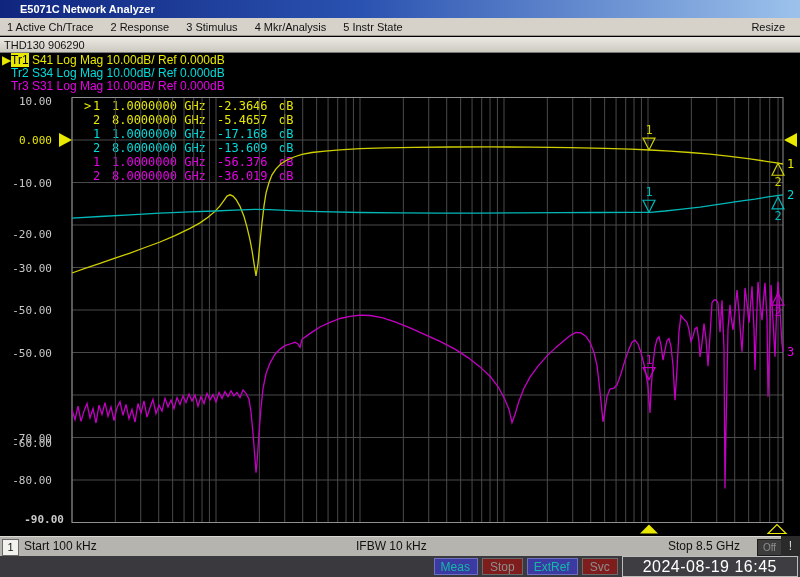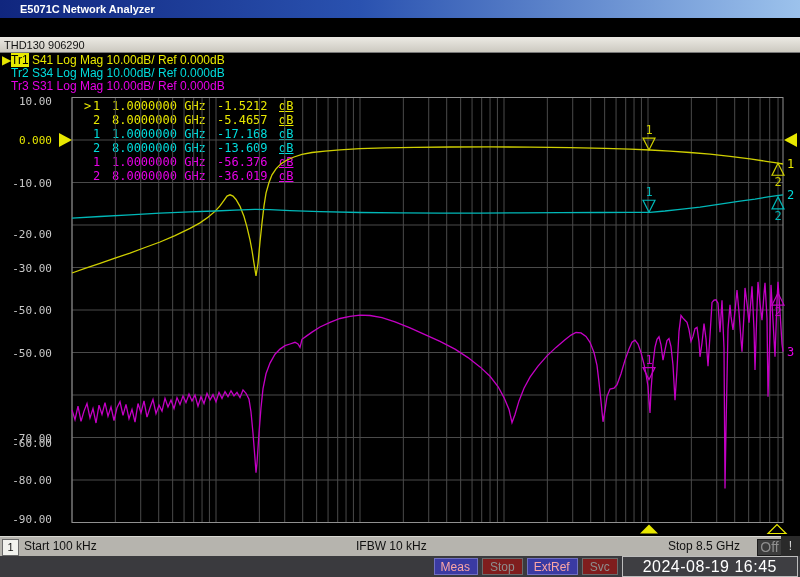--- a/index.html
+++ b/index.html
@@ -24,88 +24,96 @@
   .tr-label-hl{background:#e8e800;color:#000;}
   
   #marker-readout{position:absolute;left:84px;top:99px;font-family:"DejaVu Sans Mono",monospace;
     font-size:12px;line-height:14px;}
   .mk-row{height:14px;white-space:pre;}
   .mk-sel{display:inline-block;width:9px;}
   .mk-num{display:inline-block;width:12px;}
   .mk-freq{display:inline-block;width:72px;text-align:right;}
   .mk-funit{display:inline-block;width:36px;text-align:center;}
   .mk-val{display:inline-block;width:62px;text-align:left;padding-left:4px;}
-  .mk-vunit{display:inline-block;width:22px;text-decoration:underline;}
+  .mk-vunit{display:inline-block;width:22px;}
   
   .y-label{position:absolute;width:50px;text-align:right;font-family:"DejaVu Sans Mono",monospace;
     font-size:11px;color:#c8c8c8;}
   
   #chart-svg{position:absolute;left:0;top:0;}
   #chart-svg line.grid{stroke:#4a4a4a;stroke-width:1;}
   #chart-svg rect.grid-border{stroke:#909090;stroke-width:1;fill:none;}
   #chart-svg text{font-family:"DejaVu Sans Mono",monospace;font-size:12px;}
   
   #channel-bar{position:absolute;left:0;top:536px;width:781px;height:20px;background:#b6b4ae;
     border-top:1px solid #d8d8d2;font-size:12px;color:#111;box-sizing:border-box;}
   #channel-num{position:absolute;left:2px;top:2px;width:15px;height:15px;background:#f2f2ee;
     border:1px solid #6a6a6a;text-align:center;line-height:15px;font-size:11px;}
   #start-label{position:absolute;left:24px;top:2px;}
   #ifbw-label{position:absolute;left:356px;top:2px;}
   #stop-label{position:absolute;left:668px;top:2px;}
   #off-button{position:absolute;left:757px;top:2px;width:23px;height:15px;background:#3c3c3c;
-    border:1px solid #1c1c1c;color:#8e8e8e;font-size:14px;text-align:center;line-height:15px;}
+    border:1px solid #1c1c1c;color:#8e8e8e;font-size:10px;text-align:center;line-height:15px;}
   #alert-area{position:absolute;left:781px;top:536px;width:19px;height:20px;background:#2a2a2a;
     color:#d8d8d8;font-size:12px;text-align:center;line-height:20px;}
   
   #status-bar{position:absolute;left:0;top:556px;width:800px;height:21px;background:#3a3a3e;
     display:flex;align-items:center;justify-content:flex-end;gap:4px;padding-right:2px;box-sizing:border-box;}
   .status-seg{height:17px;line-height:17px;text-align:center;font-size:12px;padding:0 7px;
     border:1px solid #6a6a6a;box-sizing:border-box;}
-  .seg-blue{background:#3a3aa2;color:#fca5a5;border-color:#7070c0;padding-left:6px;}
+  .seg-blue{background:#3a3aa2;color:#14b8a6;border-color:#7070c0;padding-left:6px;}
   .seg-dim{background:#7f1d1d;color:#8e8e8e;border-color:#6a6a6a;}
   #status-datetime{height:19px;line-height:19px;background:#3e3e42;color:#fff;font-size:16px;
     border:1px solid #bcbcbc;padding:0 20px;letter-spacing:0.5px;}
 </style>
 </head>
 <body>
 
 <div id="screen">
 
   <div id="title-bar">
     <span>E5071C Network Analyzer</span>
   </div>
 
+  <div id="menu-bar">
+    <span class="menu-item">1 Active Ch/Trace</span>
+    <span class="menu-item">2 Response</span>
+    <span class="menu-item">3 Stimulus</span>
+    <span class="menu-item">4 Mkr/Analysis</span>
+    <span class="menu-item">5 Instr State</span>
+    <span class="menu-item" id="resize-item">Resize</span>
+  </div>
 
   <div id="header-bar">
     <span>THD130 906290</span>
   </div>
 
   <div id="trace-defs"><div class="trace-row"><span class="tr-arrow" style="color: rgb(232, 232, 0);">▶</span><span class="tr-label-hl">Tr1</span><span style="color: rgb(232, 232, 0);"> S41 Log Mag 10.00dB/ Ref 0.000dB</span></div><div class="trace-row"><span class="tr-arrow" style="color: rgb(0, 220, 220);"> </span><span style="color: rgb(0, 220, 220);">Tr2</span><span style="color: rgb(0, 220, 220);"> S34 Log Mag 10.00dB/ Ref 0.000dB</span></div><div class="trace-row"><span class="tr-arrow" style="color: rgb(232, 0, 232);"> </span><span style="color: rgb(232, 0, 232);">Tr3</span><span style="color: rgb(232, 0, 232);"> S31 Log Mag 10.00dB/ Ref 0.000dB</span></div></div>
 
   <div id="marker-readout">
-      <div class="mk-row" style="color: rgb(232, 232, 0);"><span class="mk-sel">&gt;</span><span class="mk-num">1</span><span class="mk-freq">1.0000000</span><span class="mk-funit">GHz</span><span class="mk-val">-1.5212</span><span class="mk-vunit">dB</span></div>
+      <div class="mk-row" style="color: rgb(232, 232, 0);"><span class="mk-sel">&gt;</span><span class="mk-num">1</span><span class="mk-freq">1.0000000</span><span class="mk-funit">GHz</span><span class="mk-val">-2.3646</span><span class="mk-vunit">dB</span></div>
       <div class="mk-row" style="color: rgb(232, 232, 0);"><span class="mk-sel"></span><span class="mk-num">2</span><span class="mk-freq">8.0000000</span><span class="mk-funit">GHz</span><span class="mk-val">-5.4657</span><span class="mk-vunit">dB</span></div>
       <div class="mk-row" style="color: rgb(0, 220, 220);"><span class="mk-sel"></span><span class="mk-num">1</span><span class="mk-freq">1.0000000</span><span class="mk-funit">GHz</span><span class="mk-val">-17.168</span><span class="mk-vunit">dB</span></div>
       <div class="mk-row" style="color: rgb(0, 220, 220);"><span class="mk-sel"></span><span class="mk-num">2</span><span class="mk-freq">8.0000000</span><span class="mk-funit">GHz</span><span class="mk-val">-13.609</span><span class="mk-vunit">dB</span></div>
       <div class="mk-row" style="color: rgb(232, 0, 232);"><span class="mk-sel"></span><span class="mk-num">1</span><span class="mk-freq">1.0000000</span><span class="mk-funit">GHz</span><span class="mk-val">-56.376</span><span class="mk-vunit">dB</span></div>
       <div class="mk-row" style="color: rgb(232, 0, 232);"><span class="mk-sel"></span><span class="mk-num">2</span><span class="mk-freq">8.0000000</span><span class="mk-funit">GHz</span><span class="mk-val">-36.019</span><span class="mk-vunit">dB</span></div>
     </div>
 
   <div id="y-axis-labels">
       <div class="y-label" style="left: 2px; top: 94.5px;">10.00</div>
       <div class="y-label" style="color: rgb(232, 232, 0); left: 2px; top: 134px;">0.000</div>
       <div class="y-label" style="left: 2px; top: 176.5px;">-10.00</div>
       <div class="y-label" style="left: 2px; top: 219px; margin-top: 9px;">-20.00</div>
       <div class="y-label" style="left: 2px; top: 261.5px;">-30.00</div>
       <div class="y-label" style="left: 2px; top: 304px;">-50.00</div>
       <div class="y-label" style="left: 2px; top: 346.5px;">-50.00</div>
       <div class="y-label" style="left: 2px; top: 389px; margin-top: 48px;">-60.00</div>
       <div class="y-label" style="left: 2px; top: 431.5px;">-70.00</div>
       <div class="y-label" style="left: 2px; top: 474px;">-80.00</div>
-      <div class="y-label" style="left: 2px; top: 512.5px;">-90.00</div>
+      <div class="y-label" style="left: 14px; top: 512.5px; font-weight: bold;">-90.00</div>
     </div>
 
   <svg id="chart-svg" width="800" height="577">
       <line x1="72" y1="97.5" x2="72" y2="522.5" class="grid"></line>
       <line x1="115.3483193756133" y1="97.5" x2="115.3483193756133" y2="522.5" class="grid"></line>
       <line x1="140.7054606796314" y1="97.5" x2="140.7054606796314" y2="522.5" class="grid"></line>
       <line x1="158.6966387512266" y1="97.5" x2="158.6966387512266" y2="522.5" class="grid"></line>
       <line x1="172.6516806243867" y1="97.5" x2="172.6516806243867" y2="522.5" class="grid"></line>
       <line x1="184.0537800552447" y1="97.5" x2="184.0537800552447" y2="522.5" class="grid"></line>
       <line x1="193.694117762053" y1="97.5" x2="193.694117762053" y2="522.5" class="grid"></line>

